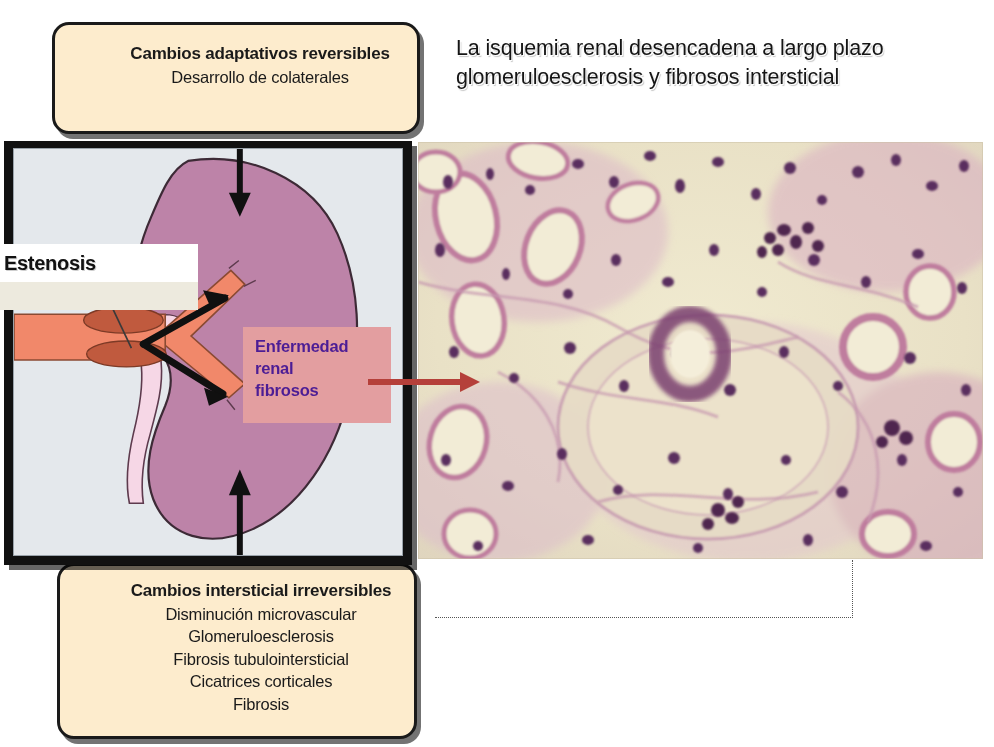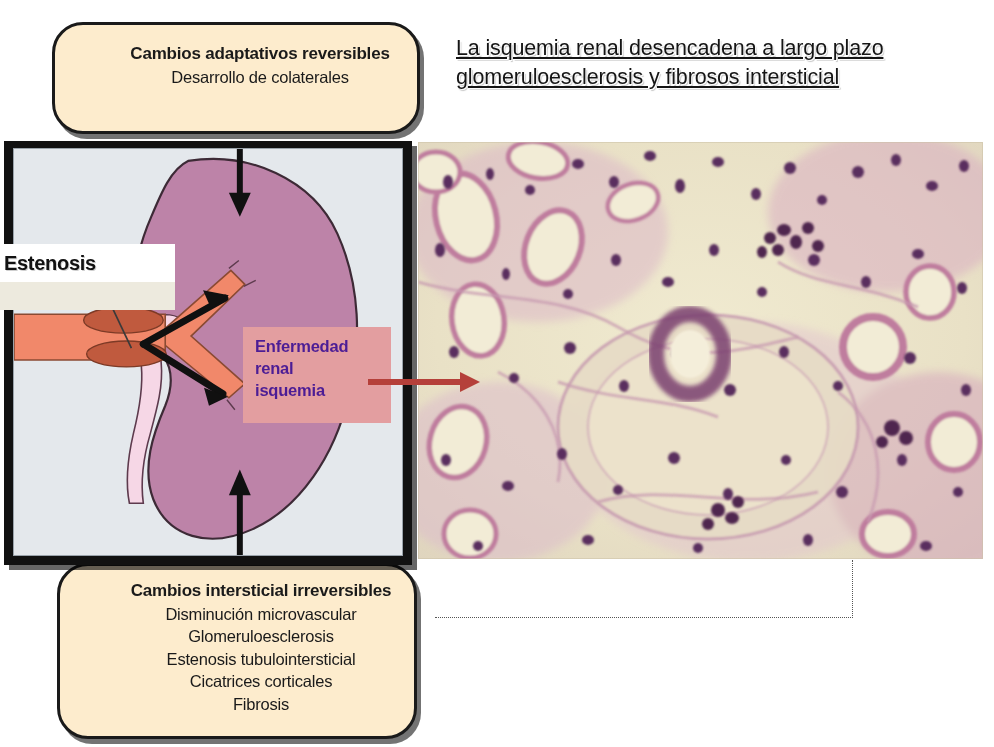--- a/index.html
+++ b/index.html
@@ -8,21 +8,21 @@
     font-family:"Liberation Sans","DejaVu Sans",sans-serif;
     background:#ffffff;
   }
   .slide{position:absolute;inset:0;background:#ffffff;}
 
   
   .cream-box{
     position:absolute;
     background:#fdeccd;
     border:3px solid #1a1a1a;
-    border-radius:31px;
+    border-radius:17px;
     box-sizing:border-box;
     text-align:center;
     color:#1a1a1a;
     box-shadow:4px 5px 0 rgba(0,0,0,0.55);
     padding-left:48px;
   }
   #box-top{left:52px;top:22px;width:368px;height:112px;padding-top:18px;}
   #box-bottom{left:57px;top:563px;width:360px;height:176px;padding-top:14px;}
   .cream-box .hdr{
     font-size:17px;font-weight:bold;line-height:1.35;letter-spacing:-0.2px;
@@ -30,38 +30,37 @@
   .cream-box .ln{
     font-size:16.5px;font-weight:normal;line-height:1.36;letter-spacing:-0.2px;
   }
 
   
   #title{
     position:absolute;left:456px;top:34px;width:478px;
     font-size:21.5px;font-weight:normal;line-height:1.33;
     color:#151515;letter-spacing:-0.15px;
     text-shadow:1px 1px 0 rgba(255,255,255,0.95), 1.6px 1.6px 1px rgba(150,150,150,0.55);
-    text-decoration:underline;
   }
 
   
   #diagram-frame{
     position:absolute;left:4px;top:141px;width:408px;height:424px;
     background:#111;box-sizing:border-box;
     box-shadow:5px 5px 0 rgba(0,0,0,0.6);
   }
   #diagram-inner{
     position:absolute;left:9px;top:7px;right:9px;bottom:9px;
     background:#e4e8ec;border:1px solid #9aa3ab;overflow:hidden;
   }
   #diagram-svg{position:absolute;left:0;top:0;width:100%;height:100%;display:block;}
 
   
   #estenosis-callout{
-    position:absolute;left:0px;top:244px;width:175px;height:66px;
+    position:absolute;left:0px;top:244px;width:198px;height:66px;
     background:#ffffff;box-sizing:border-box;z-index:6;border-radius:18px;
   }
   #estenosis-callout .white{
     position:absolute;left:0;top:0;width:100%;height:38px;background:#ffffff;
   }
   #estenosis-callout .beige{
     position:absolute;left:0;top:38px;width:100%;height:28px;background:#edeade;
   }
   #estenosis-label{
     position:absolute;left:4px;top:8px;
@@ -107,21 +106,21 @@
 
   <div class="cream-box" id="box-top">
     <div class="hdr">Cambios adaptativos reversibles</div>
     <div class="ln">Desarrollo de colaterales</div>
   </div>
 
   <div class="cream-box" id="box-bottom">
     <div class="hdr">Cambios intersticial irreversibles</div>
     <div class="ln">Disminución microvascular</div>
     <div class="ln">Glomeruloesclerosis</div>
-    <div class="ln">Estenosis tubulointersticial</div>
+    <div class="ln">Fibrosis tubulointersticial</div>
     <div class="ln">Cicatrices corticales</div>
     <div class="ln">Fibrosis</div>
   </div>
 
   <div id="diagram-frame">
     <div id="diagram-inner">
       <svg id="diagram-svg" viewBox="0 0 390 408" preserveAspectRatio="none">
 
         <rect x="0" y="0" width="390" height="408" fill="#e4e8ec"></rect>
 
@@ -189,21 +188,21 @@
 
   <div id="estenosis-callout">
     <div class="white"></div>
     <div class="beige"></div>
     <div id="estenosis-label">Estenosis</div>
   </div>
 
   <div id="pink-box">
     <div class="pl">Enfermedad</div>
     <div class="pl">renal</div>
-    <div class="pl">isquemia</div>
+    <div class="pl">fibrosos</div>
   </div>
 
   <svg id="red-arrow" viewBox="0 0 116 28">
     <line x1="2" y1="14" x2="96" y2="14" stroke="#b5403a" stroke-width="6"></line>
     <path d="M94 4 L 114 14 L 94 24 Z" fill="#b5403a"></path>
   </svg>
 
   <div id="histology">
     <svg id="histo-svg" viewBox="0 0 565 417" preserveAspectRatio="none">
       <defs>

